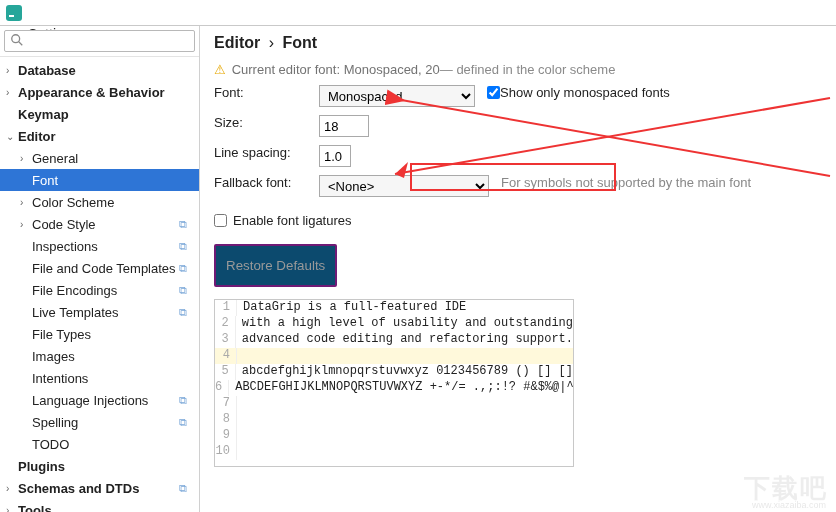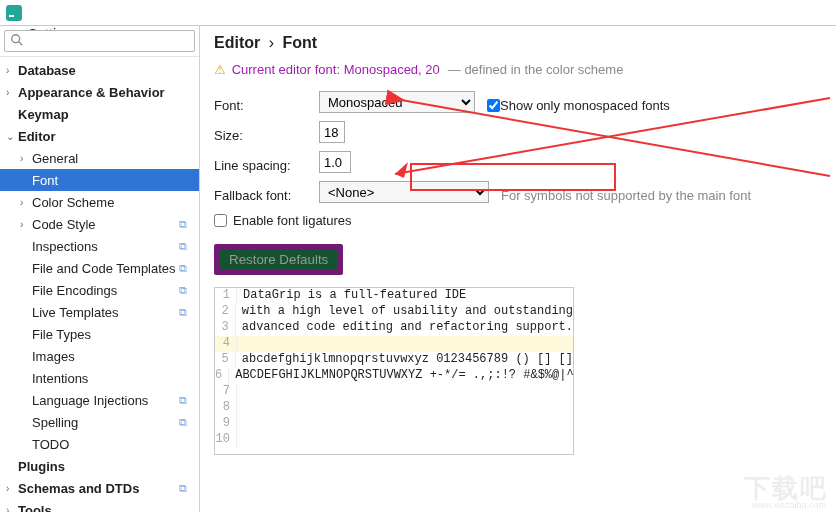--- a/index.html
+++ b/index.html
@@ -20,36 +20,36 @@
 .tree-row .label { flex: 1; white-space: nowrap; overflow: hidden; }
 .tree-row.bold .label { font-weight: bold; }
 .tree-row.depth-0 { padding-left: 6px; }
 .tree-row.depth-1 { padding-left: 20px; }
 .copy-icon { width: 14px; font-size: 11px; color: #7aa7d8; margin-right: 6px; }
 .content { flex: 1; padding: 8px 14px; overflow: hidden; position: relative; }
 .breadcrumb { font-weight: bold; font-size: 16px; margin-bottom: 10px; }
 .breadcrumb .sep { margin: 0 4px; font-weight: normal; }
 .warn-row { display: flex; align-items: center; margin-bottom: 8px; }
 .warn-icon { color: #e6a700; margin-right: 6px; }
-.warn-link { color: #a21caf; cursor: pointer; }
-.warn-rest { color: #8a8a8a; margin-left: 8px; }
-.field-row { display: flex; align-items: flex-end; height: 28px; margin-bottom: 2px; }
+.warn-link { color: #737373; cursor: pointer; }
+.warn-rest { color: #8a8a8a; margin-left: 0; }
+.field-row { display: flex; align-items: flex-start; height: 28px; margin-bottom: 2px; }
 .field-row .lbl { width: 105px; }
 .field-row select, .field-row input[type=text] { height: 22px; border: 1px solid #a9a9a9; font-size: 13px; padding: 0 4px; background: #f6f6f6; }
 .field-row select.font { width: 156px; }
-.field-row input.size { width: 26px; background: #fff; }
+.field-row input.size { width: 50px; background: #fff; }
 .field-row input.ls { width: 32px; background: #fff; }
 .field-row select.fallback { width: 170px; }
 .field-row .aux { margin-left: 12px; display: flex; align-items: center; }
 .field-row .aux-gray { color: #888; }
 .hl-box { position: absolute; border: 2px solid #e33; pointer-events: none; }
 .arrow-svg { position: absolute; pointer-events: none; }
 .chk { display: flex; align-items: center; margin: 10px 0; }
 .chk input { margin-right: 6px; }
-.restore { margin-top: 6px; padding: 3px 10px; border: 5px solid #701a75; background: #14532d; color: #999; border-radius: 2px; cursor: not-allowed; }
+.restore { margin-top: 6px; padding: 12px 10px; border: 2px solid #701a75; background: #0c4a6e; color: #999; border-radius: 2px; cursor: not-allowed; }
 .preview { margin-top: 12px; border: 1px solid #c8c8c8; width: 360px; height: 168px; font-family: "Courier New", monospace; font-size: 12px; background: #fff; }
 .preview .line { display: flex; height: 16px; }
 .preview .gut { width: 22px; text-align: right; color: #aaa; padding-right: 6px; border-right: 1px solid #eee; user-select: none; }
 .preview .txt { padding-left: 6px; white-space: pre; }
 .preview .line.cursor { background: #fff9db; }
 .watermark { position: absolute; right: 8px; bottom: 6px; font-size: 26px; color: rgba(0,0,0,0.07); font-weight: bold; pointer-events: none; letter-spacing: 2px; }
 .watermark-sub { position: absolute; right: 10px; bottom: 2px; font-size: 9px; color: rgba(0,0,0,0.1); }
 </style>
 </head>
 <body>

